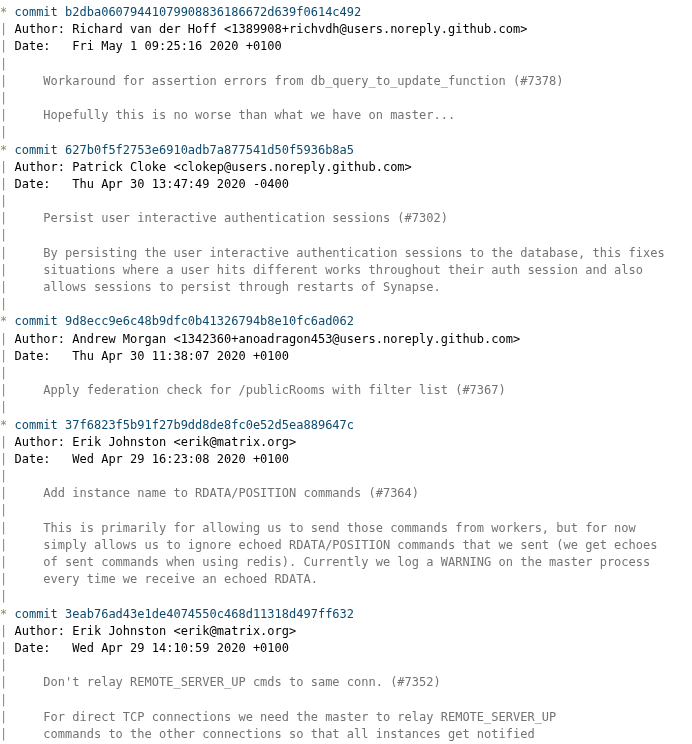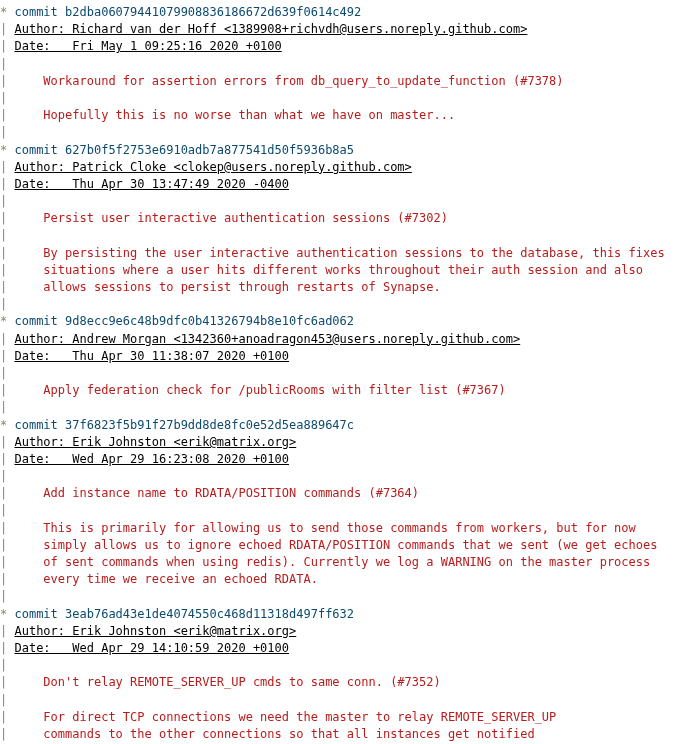--- a/index.html
+++ b/index.html
@@ -29,22 +29,21 @@
     color: #8a8a5c;
   }
   .graph-star {
     color: #8a8a5c;
   }
   .commit-line {
     color: #0c4a6e;
   }
   .meta {
     color: #000000;
-    text-decoration: underline;
   }
   .body-text {
-    color: #b91c1c;
+    color: #737373;
   }
 </style>
 </head>
 <body>
 
 <div id="log"><div class="row"><span class="graph-star">*</span><span> </span><span class="commit-line">commit b2dba06079441079908836186672d639f0614c492</span></div><div class="row"><span class="gutter">|</span><span> </span><span class="meta">Author: Richard van der Hoff &lt;1389908+richvdh@users.noreply.github.com&gt;</span></div><div class="row"><span class="gutter">|</span><span> </span><span class="meta">Date:   Fri May 1 09:25:16 2020 +0100</span></div><div class="row"><span class="gutter">|</span><span> </span><span class="body-text"></span></div><div class="row"><span class="gutter">|</span><span> </span><span class="body-text">    Workaround for assertion errors from db_query_to_update_function (#7378)</span></div><div class="row"><span class="gutter">|</span><span> </span><span class="body-text"></span></div><div class="row"><span class="gutter">|</span><span> </span><span class="body-text">    Hopefully this is no worse than what we have on master...</span></div><div class="row"><span class="gutter">|</span><span> </span><span class="body-text"></span></div><div class="row"><span class="graph-star">*</span><span> </span><span class="commit-line">commit 627b0f5f2753e6910adb7a877541d50f5936b8a5</span></div><div class="row"><span class="gutter">|</span><span> </span><span class="meta">Author: Patrick Cloke &lt;clokep@users.noreply.github.com&gt;</span></div><div class="row"><span class="gutter">|</span><span> </span><span class="meta">Date:   Thu Apr 30 13:47:49 2020 -0400</span></div><div class="row"><span class="gutter">|</span><span> </span><span class="body-text"></span></div><div class="row"><span class="gutter">|</span><span> </span><span class="body-text">    Persist user interactive authentication sessions (#7302)</span></div><div class="row"><span class="gutter">|</span><span> </span><span class="body-text"></span></div><div class="row"><span class="gutter">|</span><span> </span><span class="body-text">    By persisting the user interactive authentication sessions to the database, this fixes</span></div><div class="row"><span class="gutter">|</span><span> </span><span class="body-text">    situations where a user hits different works throughout their auth session and also</span></div><div class="row"><span class="gutter">|</span><span> </span><span class="body-text">    allows sessions to persist through restarts of Synapse.</span></div><div class="row"><span class="gutter">|</span><span> </span><span class="body-text"></span></div><div class="row"><span class="graph-star">*</span><span> </span><span class="commit-line">commit 9d8ecc9e6c48b9dfc0b41326794b8e10fc6ad062</span></div><div class="row"><span class="gutter">|</span><span> </span><span class="meta">Author: Andrew Morgan &lt;1342360+anoadragon453@users.noreply.github.com&gt;</span></div><div class="row"><span class="gutter">|</span><span> </span><span class="meta">Date:   Thu Apr 30 11:38:07 2020 +0100</span></div><div class="row"><span class="gutter">|</span><span> </span><span class="body-text"></span></div><div class="row"><span class="gutter">|</span><span> </span><span class="body-text">    Apply federation check for /publicRooms with filter list (#7367)</span></div><div class="row"><span class="gutter">|</span><span> </span><span class="body-text"></span></div><div class="row"><span class="graph-star">*</span><span> </span><span class="commit-line">commit 37f6823f5b91f27b9dd8de8fc0e52d5ea889647c</span></div><div class="row"><span class="gutter">|</span><span> </span><span class="meta">Author: Erik Johnston &lt;erik@matrix.org&gt;</span></div><div class="row"><span class="gutter">|</span><span> </span><span class="meta">Date:   Wed Apr 29 16:23:08 2020 +0100</span></div><div class="row"><span class="gutter">|</span><span> </span><span class="body-text"></span></div><div class="row"><span class="gutter">|</span><span> </span><span class="body-text">    Add instance name to RDATA/POSITION commands (#7364)</span></div><div class="row"><span class="gutter">|</span><span> </span><span class="body-text"></span></div><div class="row"><span class="gutter">|</span><span> </span><span class="body-text">    This is primarily for allowing us to send those commands from workers, but for now</span></div><div class="row"><span class="gutter">|</span><span> </span><span class="body-text">    simply allows us to ignore echoed RDATA/POSITION commands that we sent (we get echoes</span></div><div class="row"><span class="gutter">|</span><span> </span><span class="body-text">    of sent commands when using redis). Currently we log a WARNING on the master process</span></div><div class="row"><span class="gutter">|</span><span> </span><span class="body-text">    every time we receive an echoed RDATA.</span></div><div class="row"><span class="gutter">|</span><span> </span><span class="body-text"></span></div><div class="row"><span class="graph-star">*</span><span> </span><span class="commit-line">commit 3eab76ad43e1de4074550c468d11318d497ff632</span></div><div class="row"><span class="gutter">|</span><span> </span><span class="meta">Author: Erik Johnston &lt;erik@matrix.org&gt;</span></div><div class="row"><span class="gutter">|</span><span> </span><span class="meta">Date:   Wed Apr 29 14:10:59 2020 +0100</span></div><div class="row"><span class="gutter">|</span><span> </span><span class="body-text"></span></div><div class="row"><span class="gutter">|</span><span> </span><span class="body-text">    Don't relay REMOTE_SERVER_UP cmds to same conn. (#7352)</span></div><div class="row"><span class="gutter">|</span><span> </span><span class="body-text"></span></div><div class="row"><span class="gutter">|</span><span> </span><span class="body-text">    For direct TCP connections we need the master to relay REMOTE_SERVER_UP</span></div><div class="row"><span class="gutter">|</span><span> </span><span class="body-text">    commands to the other connections so that all instances get notified</span></div><div class="row"></div></div>
 
 </body></html>

